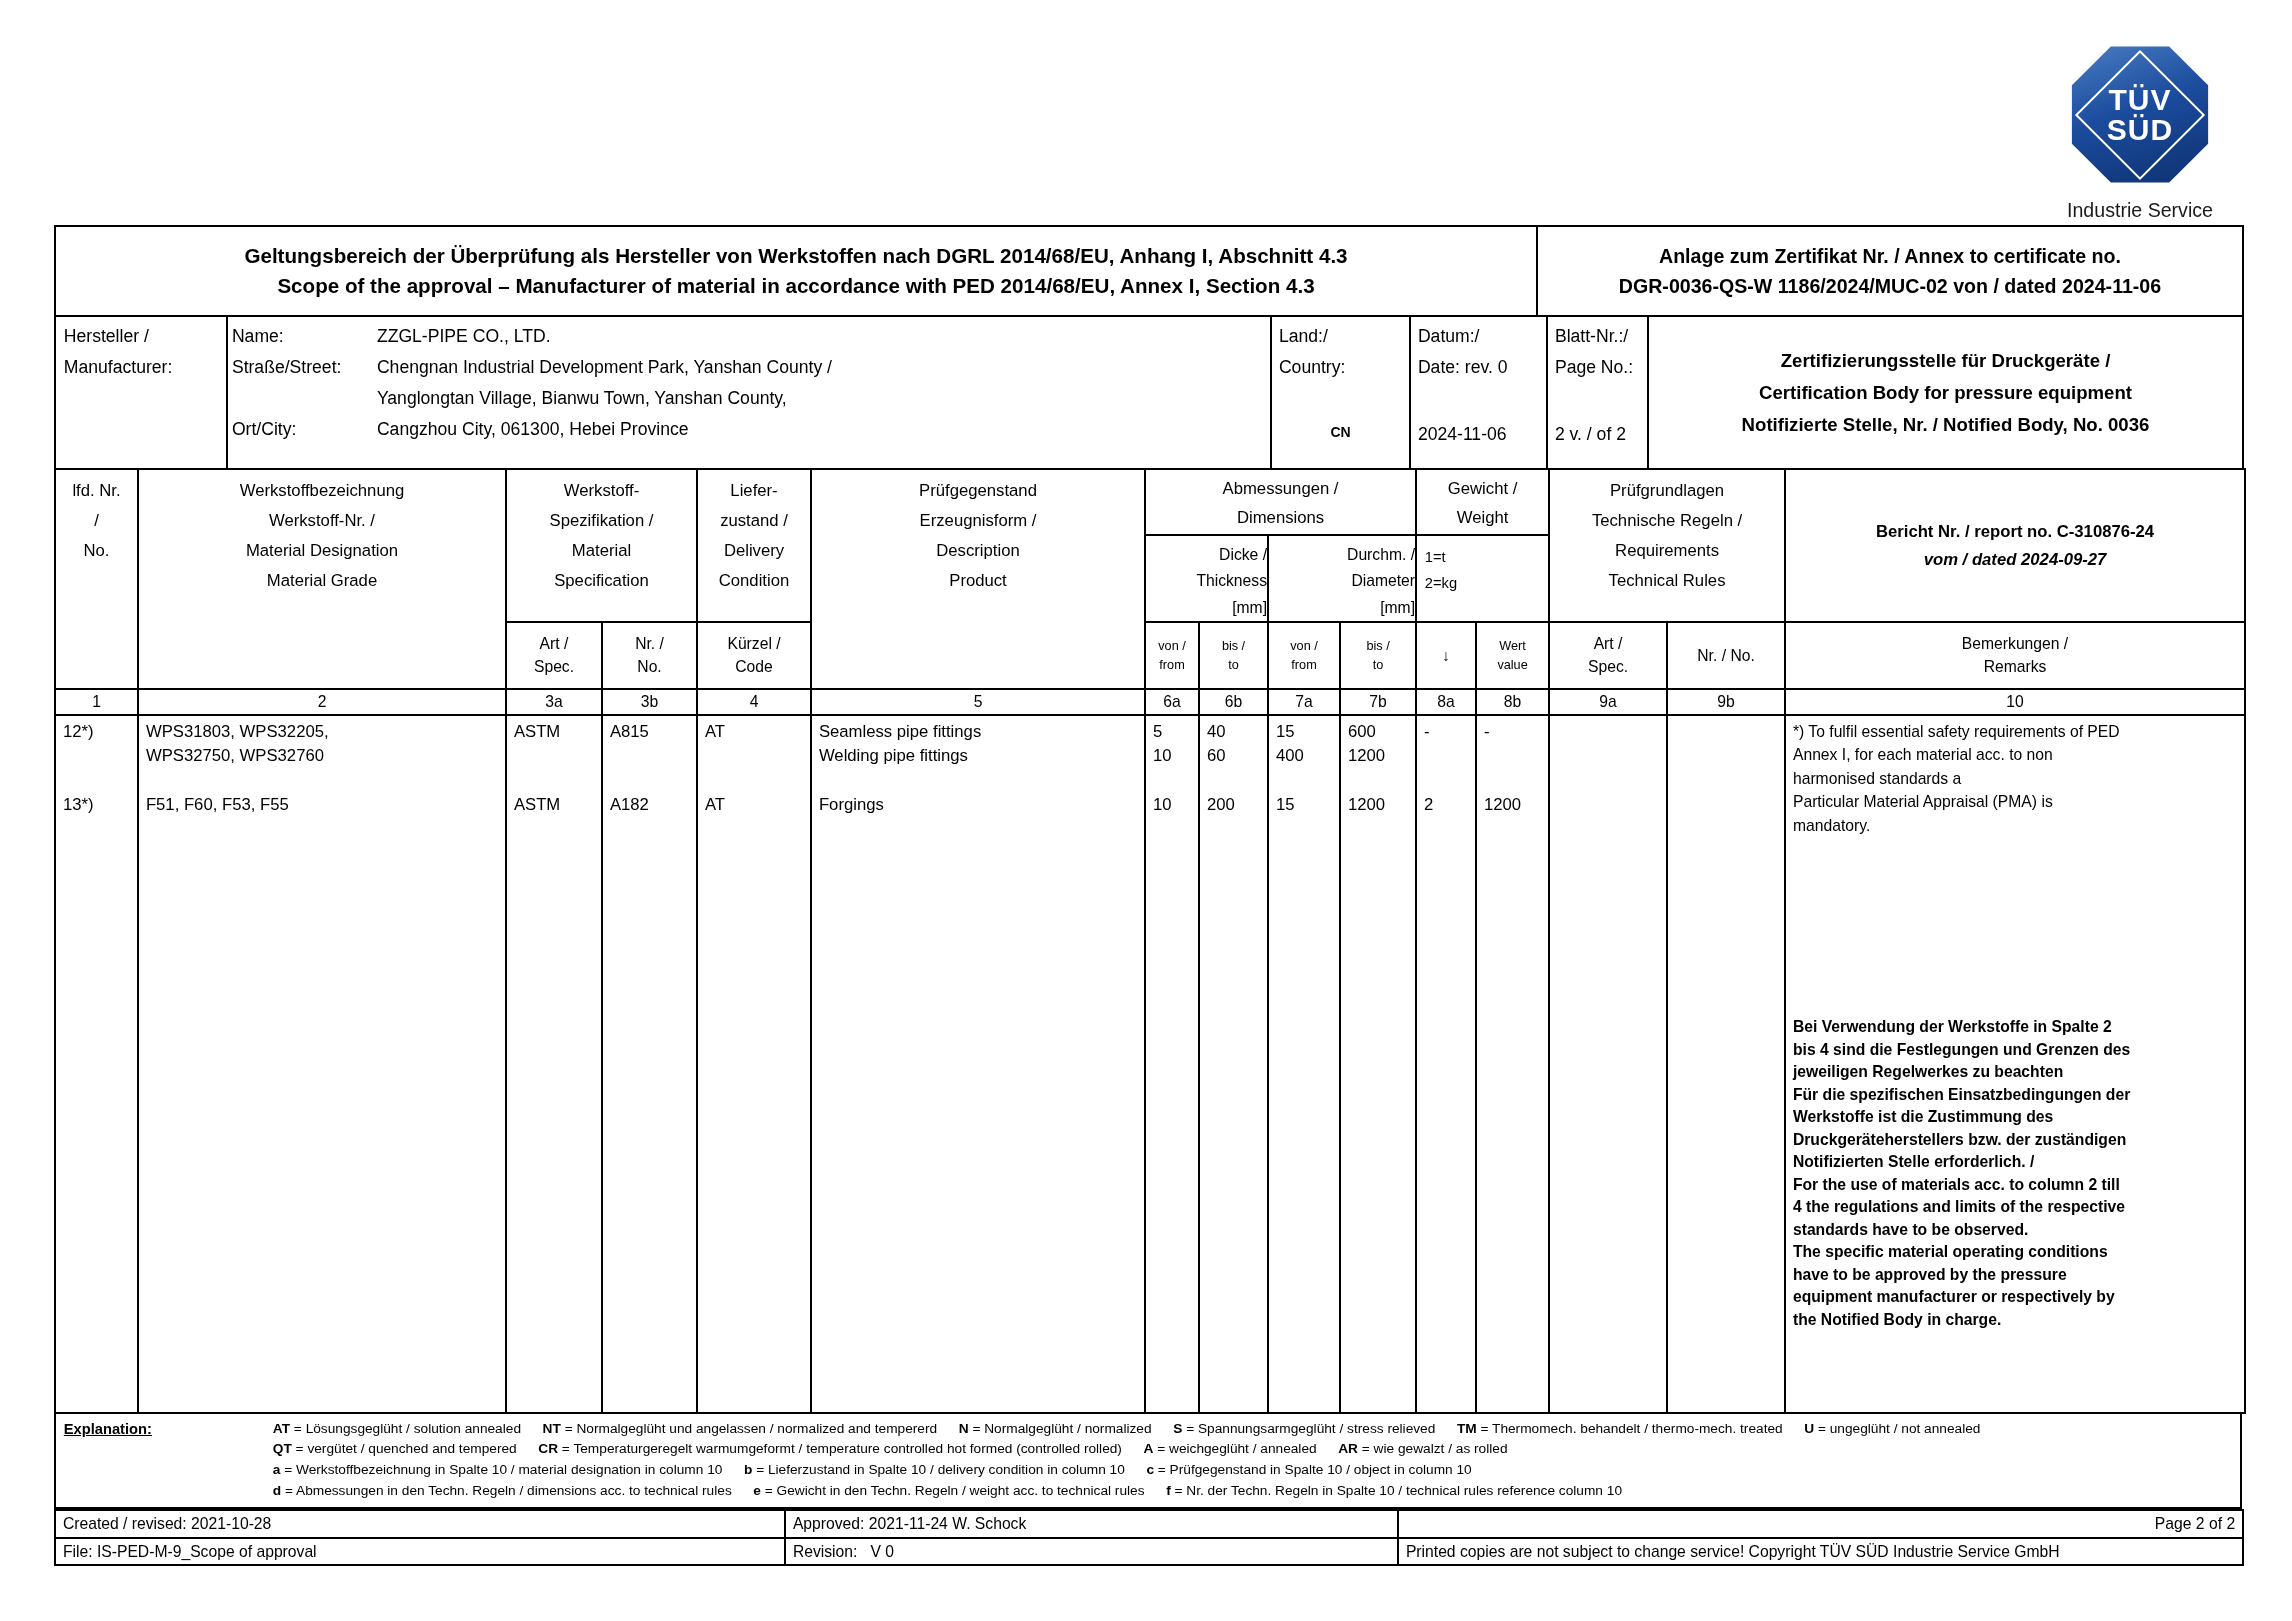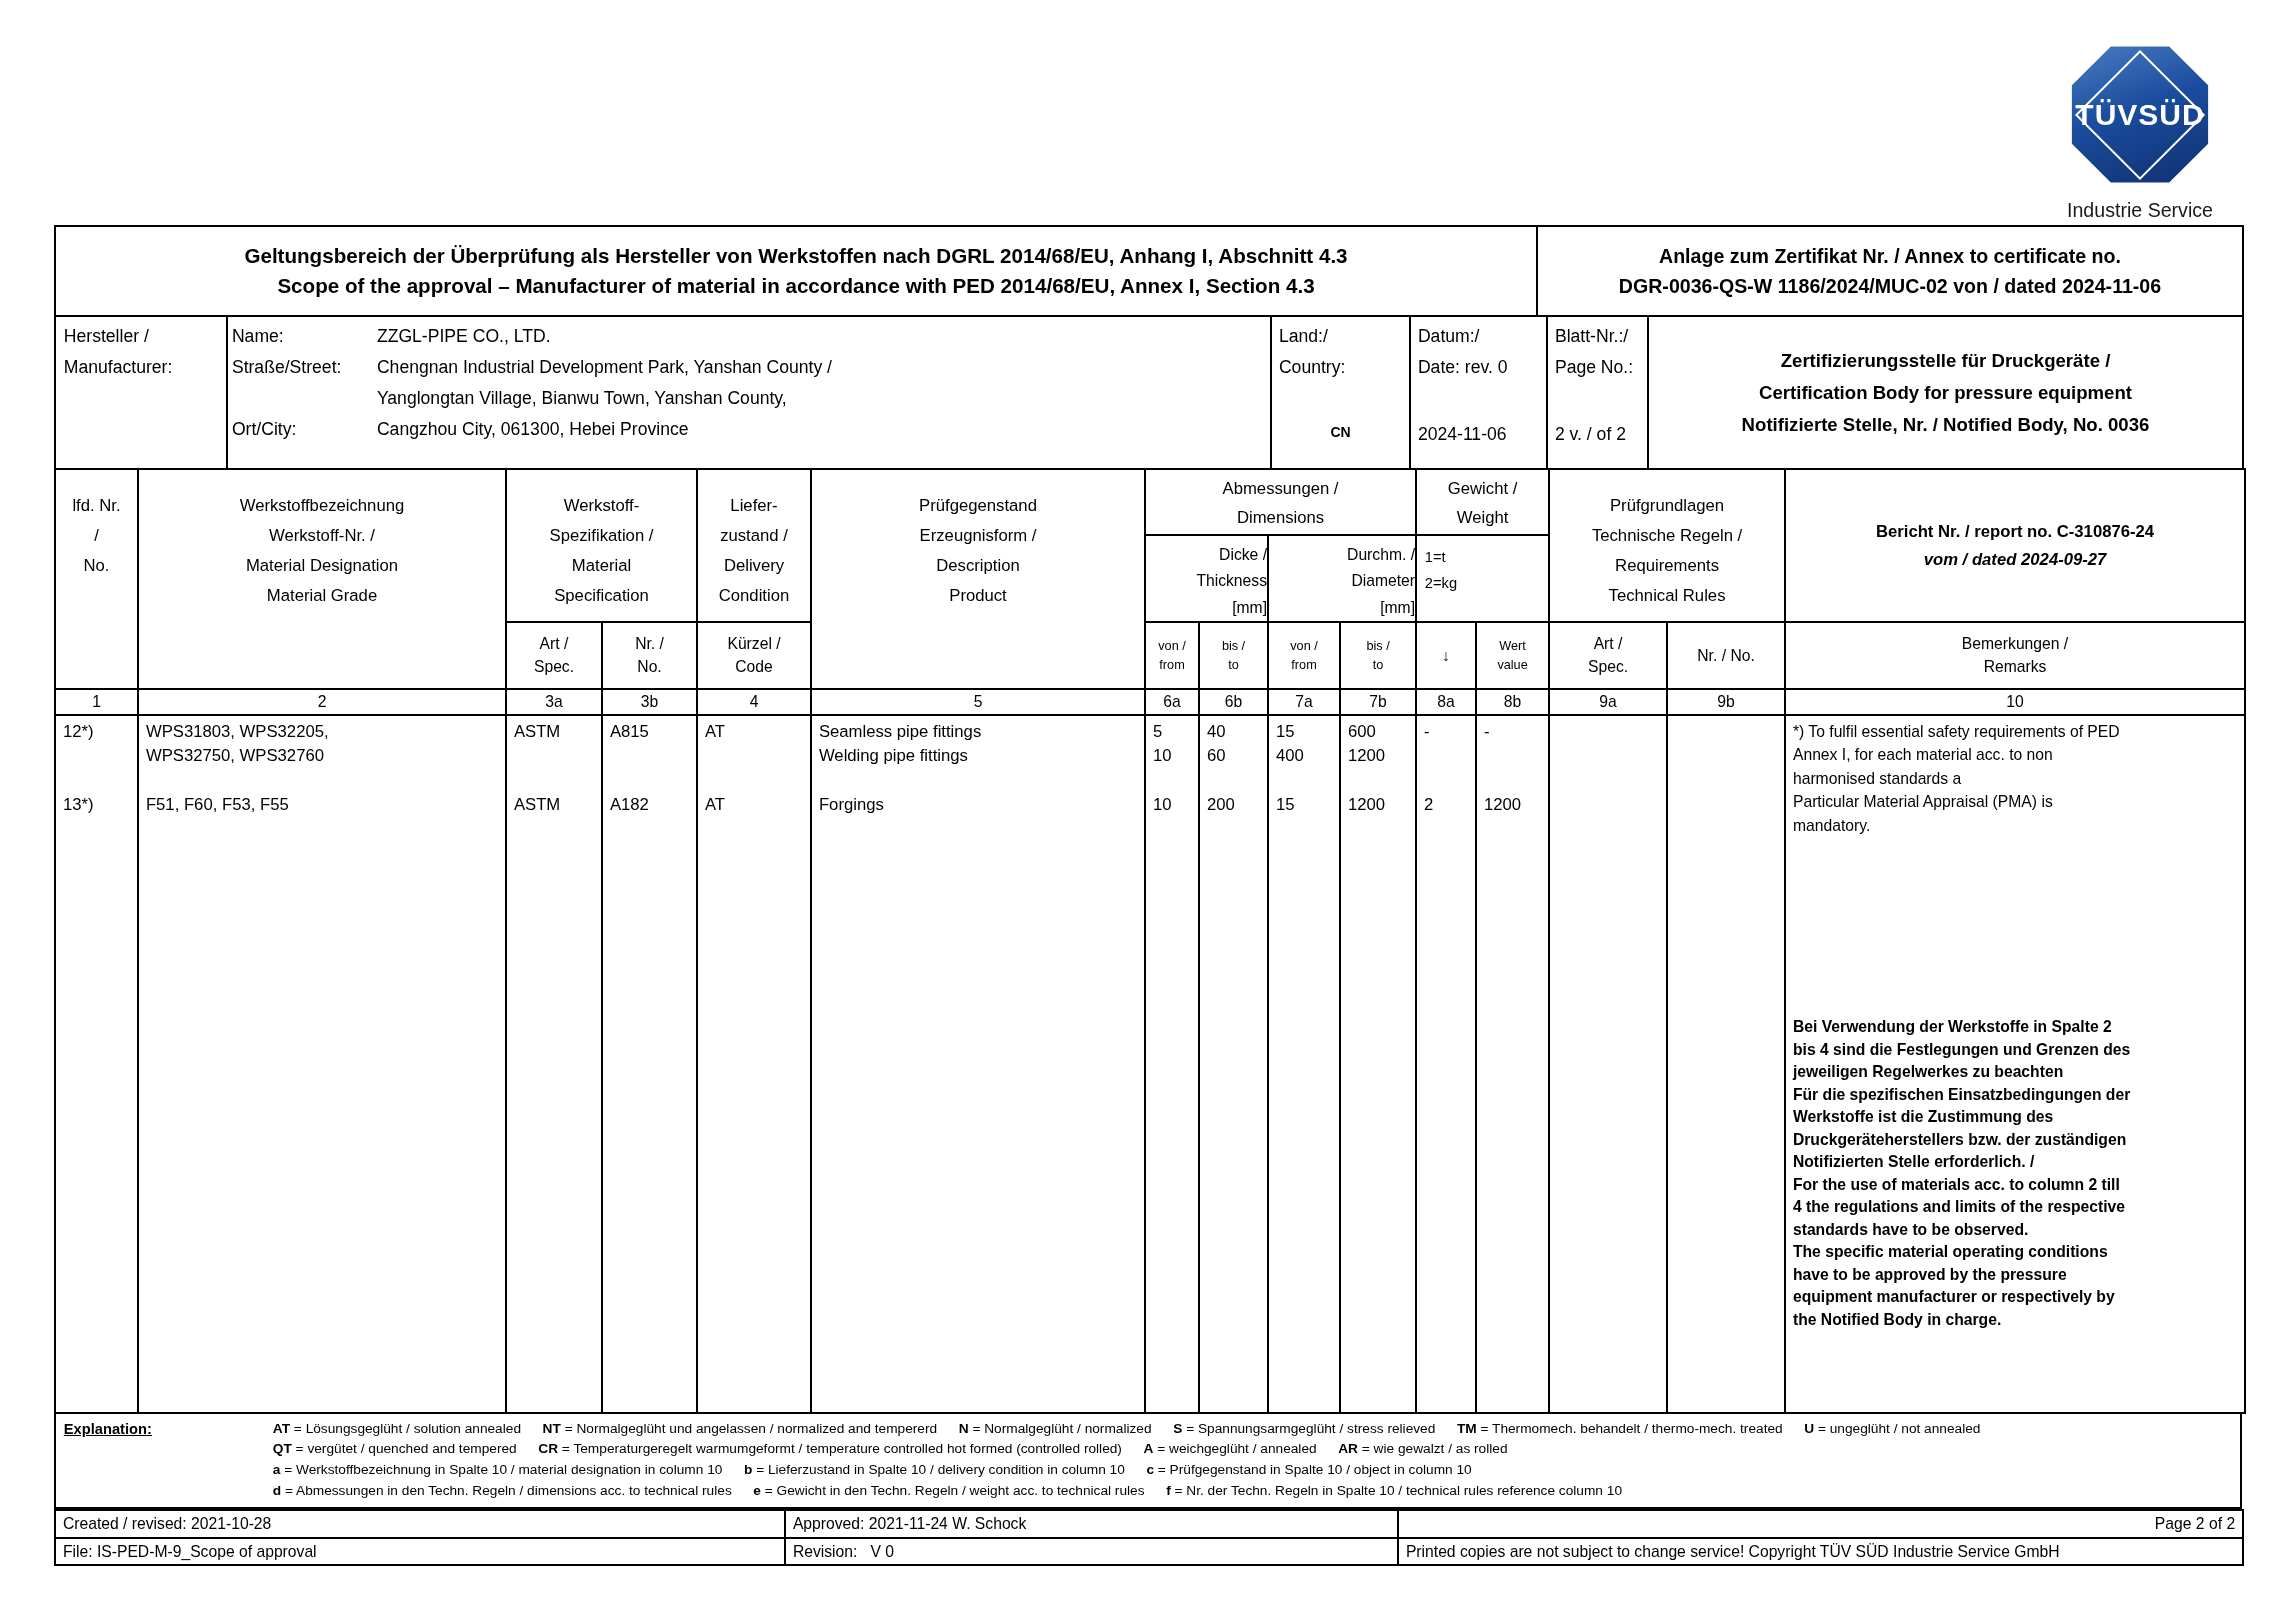--- a/index.html
+++ b/index.html
@@ -14,21 +14,21 @@
   .octagon {
     position:relative; width:139px; height:139px; margin:0 auto;
     background:linear-gradient(160deg,#4a7ec2 0%,#1b4c9e 45%,#0e3070 100%);
     clip-path:polygon(29% 1%, 71% 1%, 99% 29%, 99% 71%, 71% 99%, 29% 99%, 1% 71%, 1% 29%);
   }
   .diamond {
     position:absolute; left:50%; top:50%; width:92px; height:92px;
     transform:translate(-50%,-50%) rotate(45deg); border:2.9px solid #fff;
   }
   .logo-text {
-    position:absolute; inset:0; display:flex; flex-direction:row;
+    position:absolute; inset:0; display:flex; flex-direction:column;
     align-items:center; justify-content:center; color:#fff; font-weight:bold;
     font-size:30px; line-height:30px; letter-spacing:1px;
   }
   .logo-caption { margin-top:14.7px; font-size:19.6px; color:#1a1a1a; }
 
   
   .doc { position:absolute; left:54px; top:225px; width:2188px; }
   table { border-collapse:collapse; table-layout:fixed; width:2188px; }
   td { border:2px solid #000; vertical-align:top; overflow:hidden; }
   .pre { white-space:pre-line; }
@@ -43,21 +43,21 @@
   .mfr-role { padding:3.9px 0 0 7.8px; }
   .mfr-collabel { padding:3.9px 0 0 6.9px; }
   .mfr-fields { padding:3.9px 0 0 3.9px; }
   .mfr-row { font-size:17.6px; line-height:31px; white-space:nowrap; }
   .mfr-l { display:inline-block; width:145px; }
   .mfr-cn { font-weight:bold; font-size:14px; text-align:center; margin-top:41px; }
   .mfr-val { font-size:17.6px; margin-top:41px; padding-left:6.9px; }
   .mfr-cert { vertical-align:middle; text-align:center; font-weight:bold; font-size:18.6px; line-height:32px; }
 
   
-  .th-label { padding-top:21px; font-size:16.7px; line-height:30px; text-align:center; vertical-align:top; }
+  .th-label { padding-top:6px; font-size:16.7px; line-height:30px; text-align:center; vertical-align:top; }
   .th-grp   { padding-top:3.9px; font-size:16.7px; line-height:29px; text-align:center; vertical-align:top; }
   .th-dim   { padding-top:5.9px; font-size:15.7px; line-height:26.5px; text-align:right; vertical-align:top; }
   .th-wunit { padding:7.8px 0 0 7.8px; font-size:14.7px; line-height:26.5px; text-align:left; vertical-align:top; }
   .th-sub   { font-size:15.7px; line-height:22.5px; text-align:center; vertical-align:middle; }
   .th-xs    { font-size:12.7px; line-height:18.6px; text-align:center; vertical-align:middle; }
   .th-report{ vertical-align:middle; text-align:center; font-weight:bold; font-size:16.7px; line-height:27.4px; }
   .rep2 { font-style:italic;text-align:center; }
   .num-row td { font-size:15.7px; text-align:center; vertical-align:middle; padding:0; }
 
   

